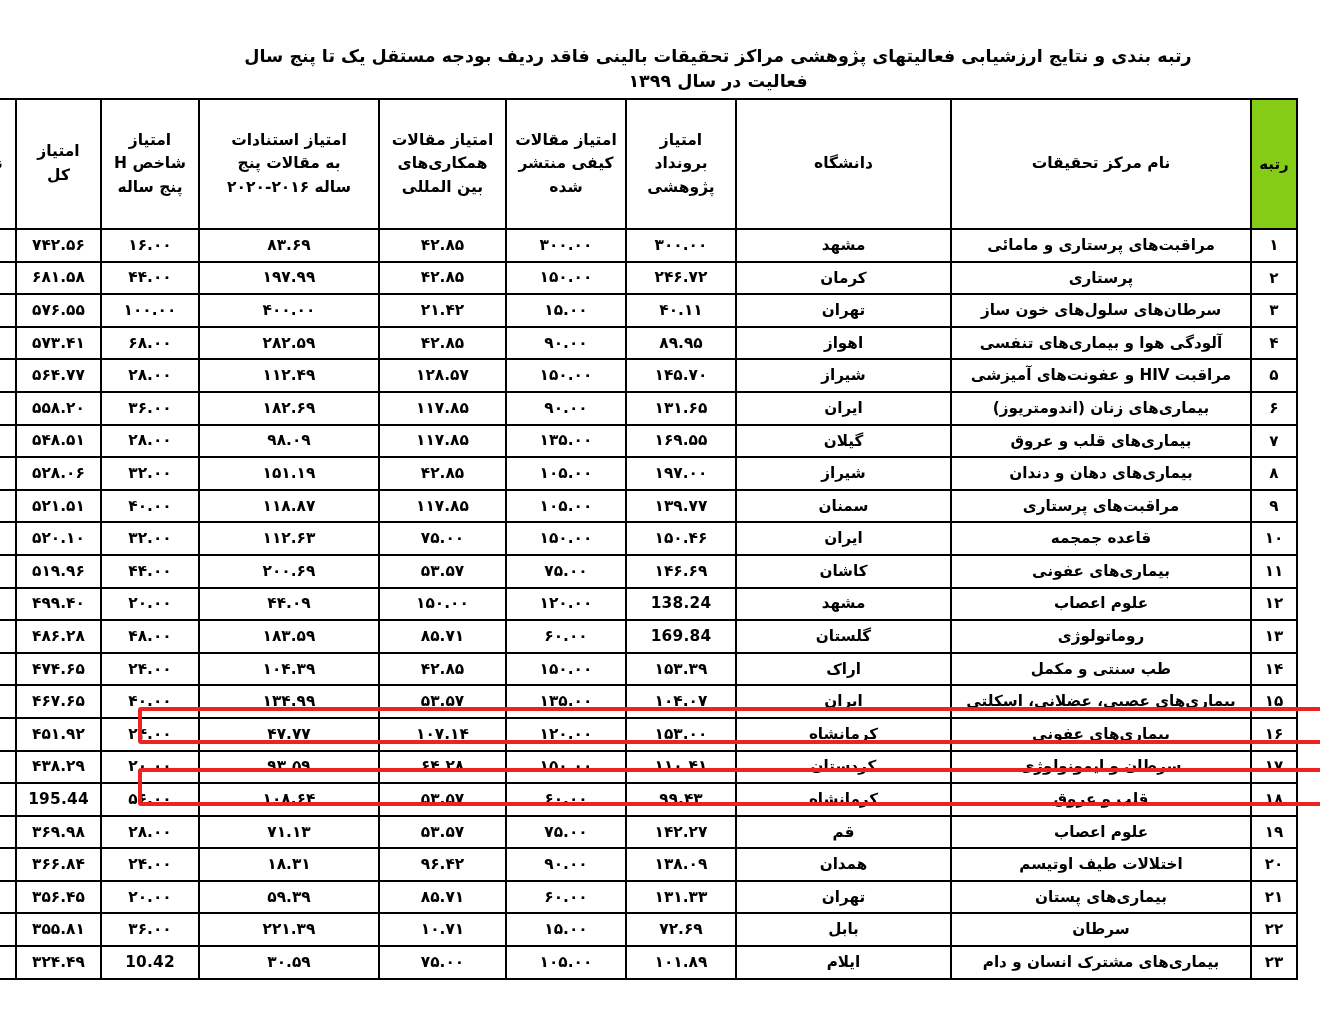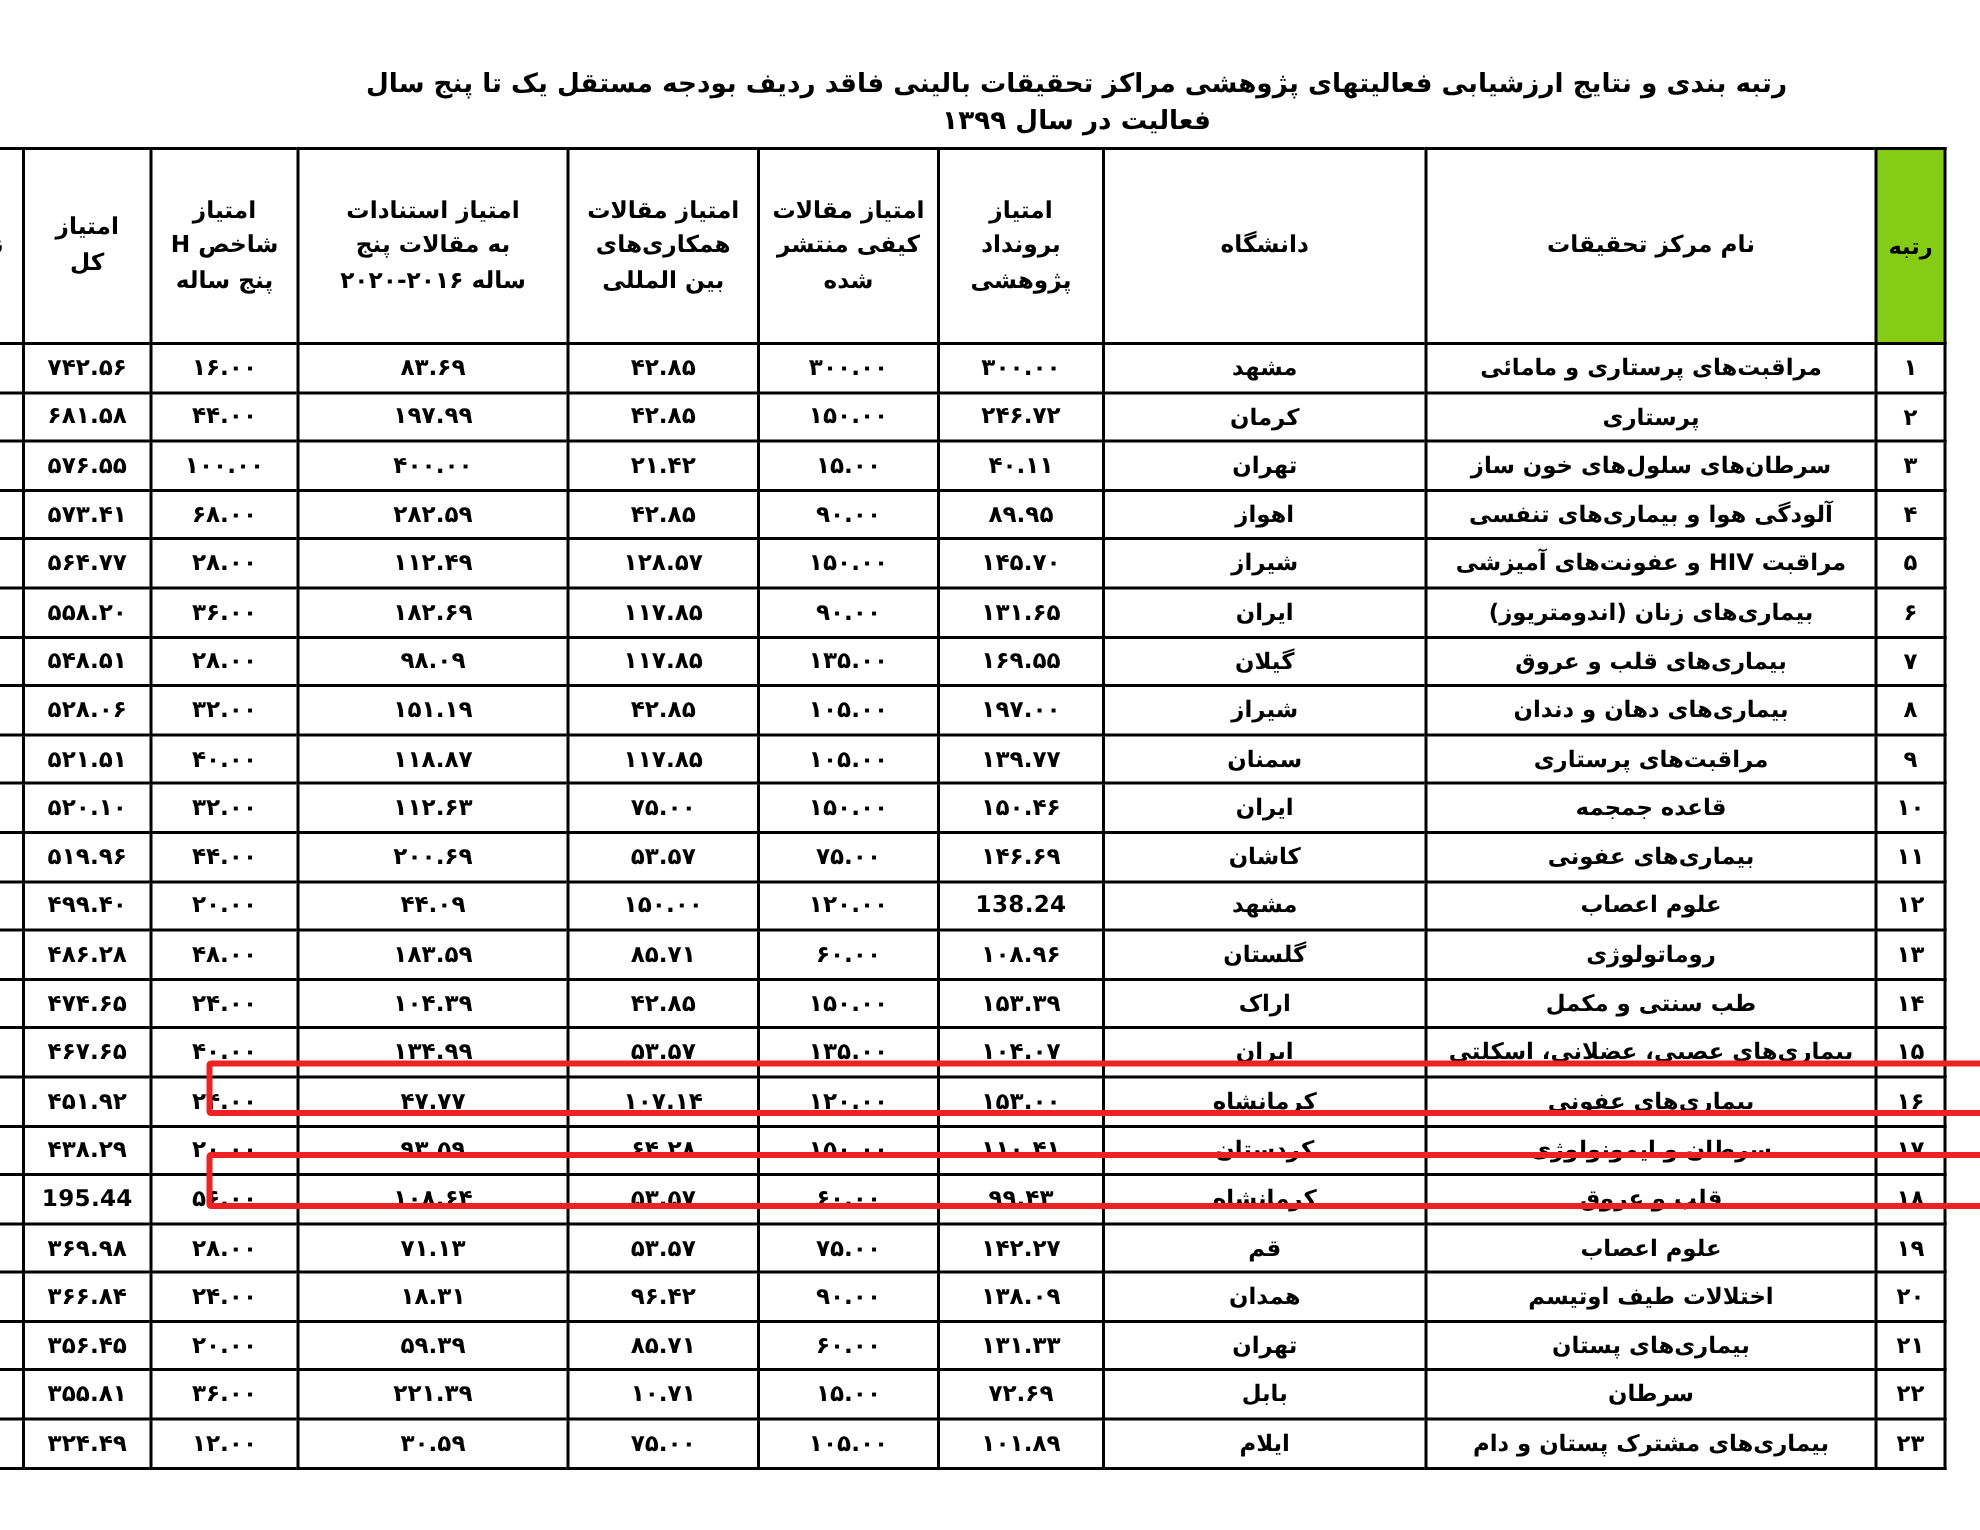--- a/index.html
+++ b/index.html
@@ -349,21 +349,21 @@
             <td class="c-num">۱۵۰.۰۰</td>
             <td class="c-num">۴۴.۰۹</td>
             <td class="c-num">۲۰.۰۰</td>
             <td class="c-num">۴۹۹.۴۰</td>
             <td class="c-num">۱.۲۰</td>
           </tr>
           <tr>
             <td class="c-rank">۱۳</td>
             <td class="c-name">روماتولوژی</td>
             <td class="c-univ">گلستان</td>
-            <td class="c-num">۱۰۸.۹۶</td>
+            <td class="c-num">169.84</td>
             <td class="c-num">۶۰.۰۰</td>
             <td class="c-num">۸۵.۷۱</td>
             <td class="c-num">۱۸۳.۵۹</td>
             <td class="c-num">۴۸.۰۰</td>
             <td class="c-num">۴۸۶.۲۸</td>
             <td class="c-num">۱.۱۳</td>
           </tr>
           <tr>
             <td class="c-rank">۱۴</td>
             <td class="c-name">طب سنتی و مکمل</td>
@@ -467,27 +467,27 @@
             <td class="c-num">۷۲.۶۹</td>
             <td class="c-num">۱۵.۰۰</td>
             <td class="c-num">۱۰.۷۱</td>
             <td class="c-num">۲۲۱.۳۹</td>
             <td class="c-num">۳۶.۰۰</td>
             <td class="c-num">۳۵۵.۸۱</td>
             <td class="c-num">۰.۴۲</td>
           </tr>
           <tr>
             <td class="c-rank">۲۳</td>
-            <td class="c-name">بیماری‌های مشترک پستان و دام</td>
+            <td class="c-name">بیماری‌های مشترک انسان و دام</td>
             <td class="c-univ">ایلام</td>
             <td class="c-num">۱۰۱.۸۹</td>
             <td class="c-num">۱۰۵.۰۰</td>
             <td class="c-num">۷۵.۰۰</td>
             <td class="c-num">۳۰.۵۹</td>
-            <td class="c-num">۱۲.۰۰</td>
+            <td class="c-num">10.42</td>
             <td class="c-num">۳۲۴.۴۹</td>
             <td class="c-num">۰.۲۵</td>
           </tr>
         </tbody>
     </table>
   </div>
 
   <div class="hl-box row16"></div>
   <div class="hl-box row18"></div>
 

